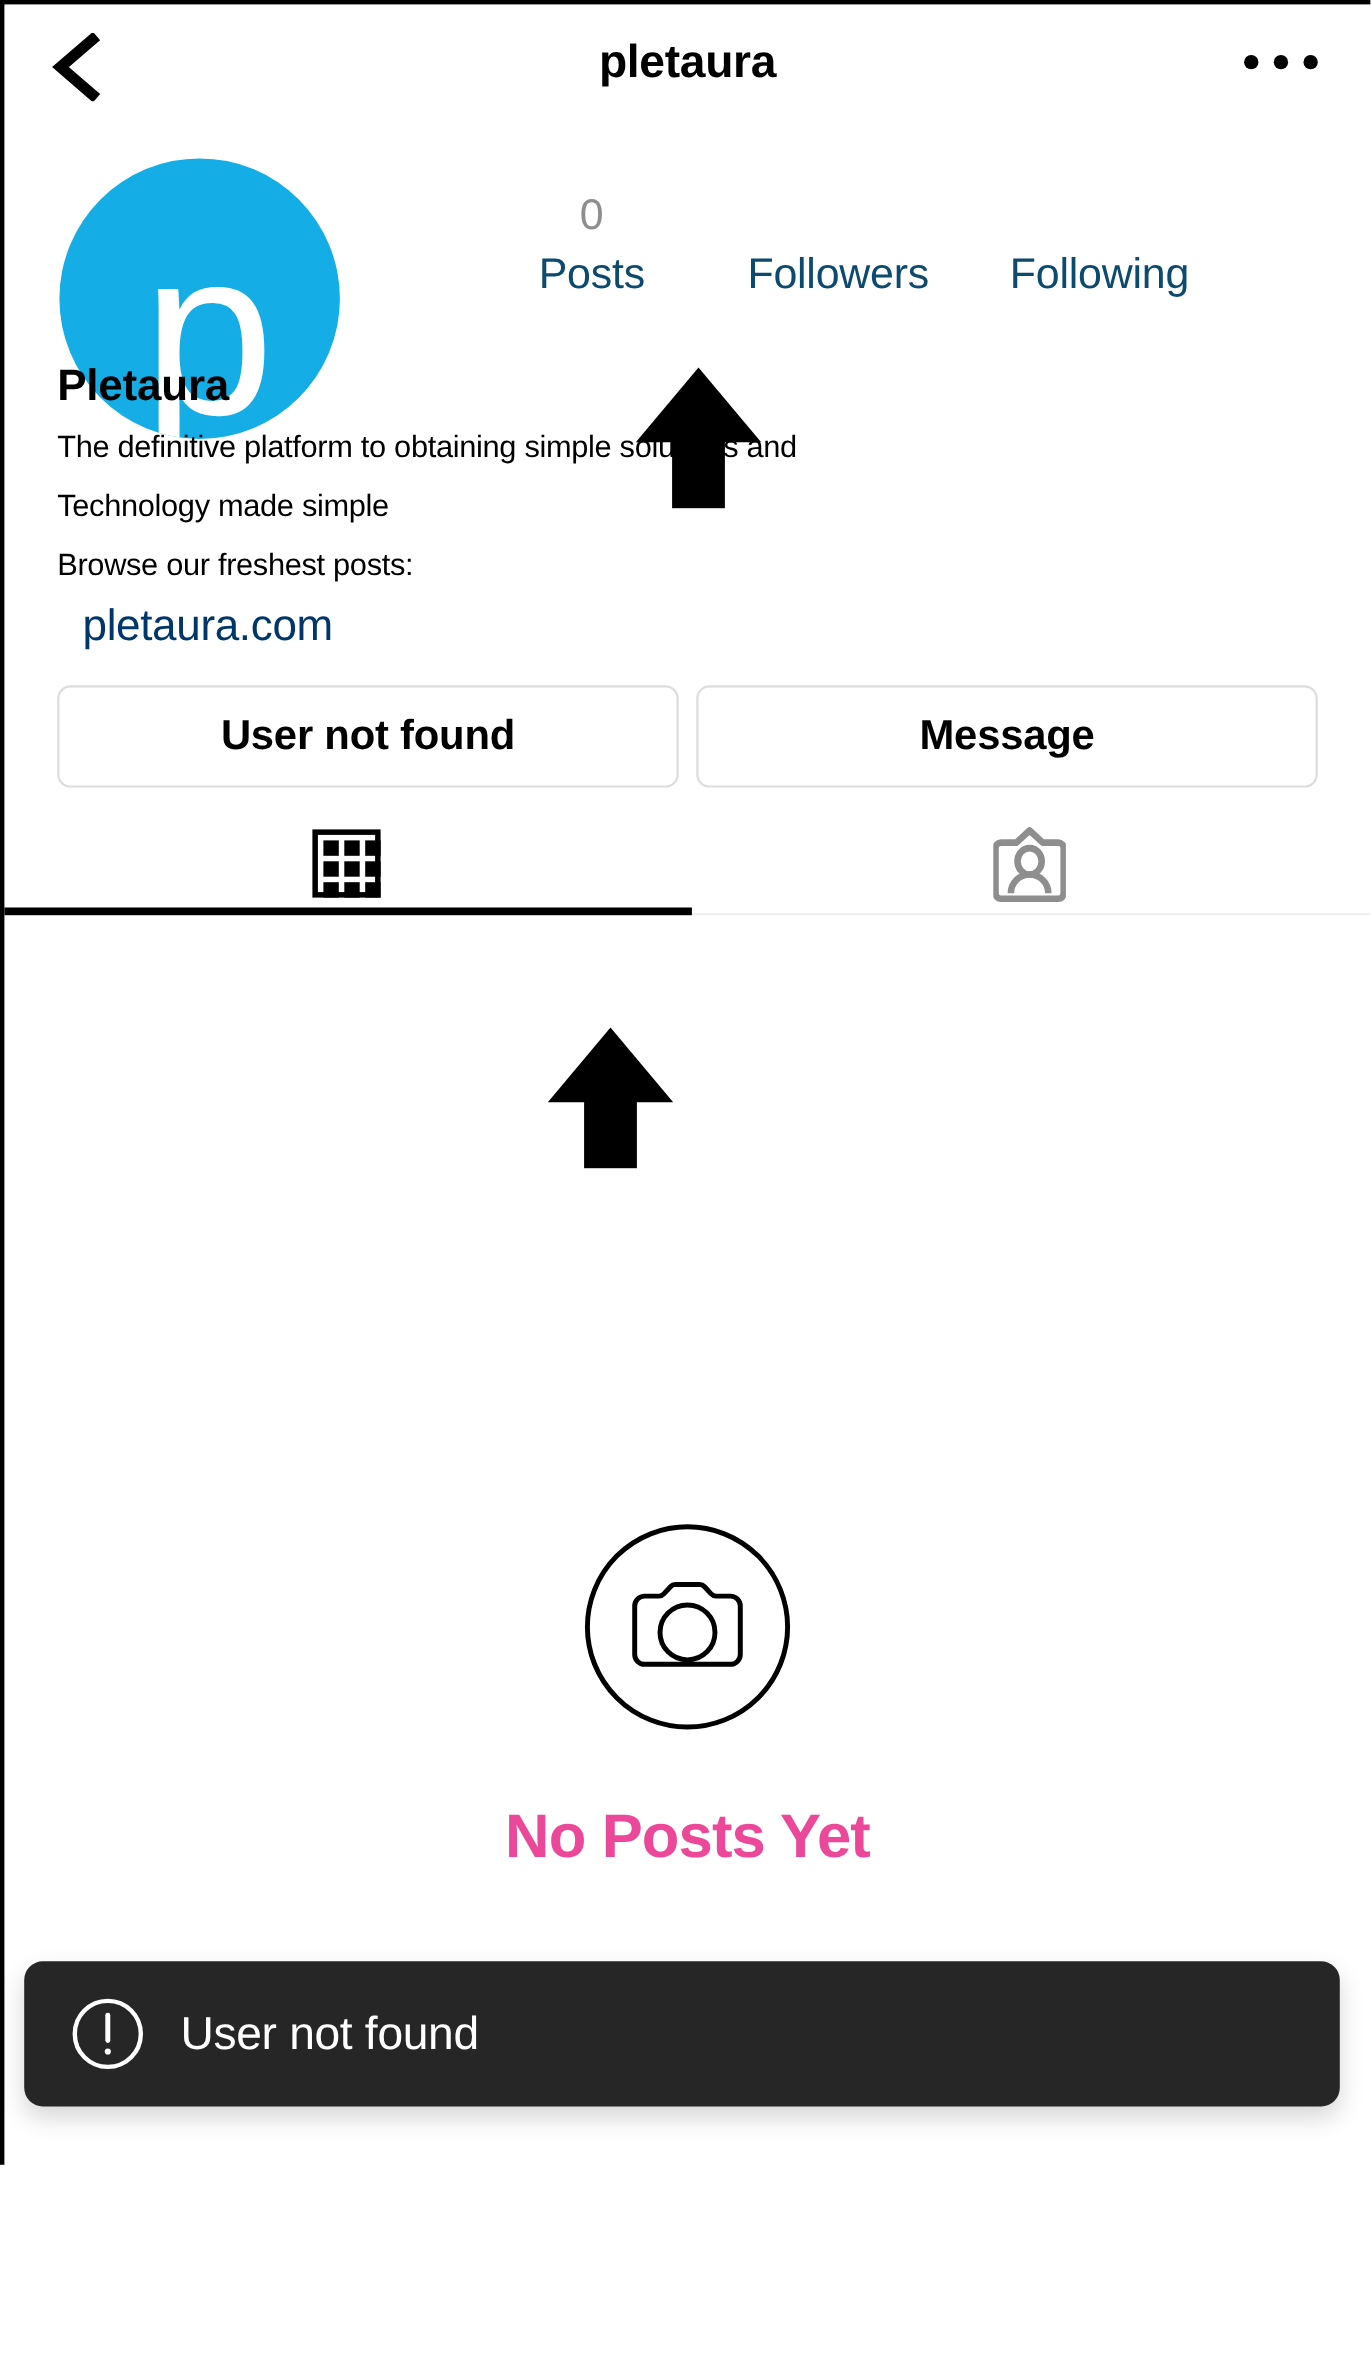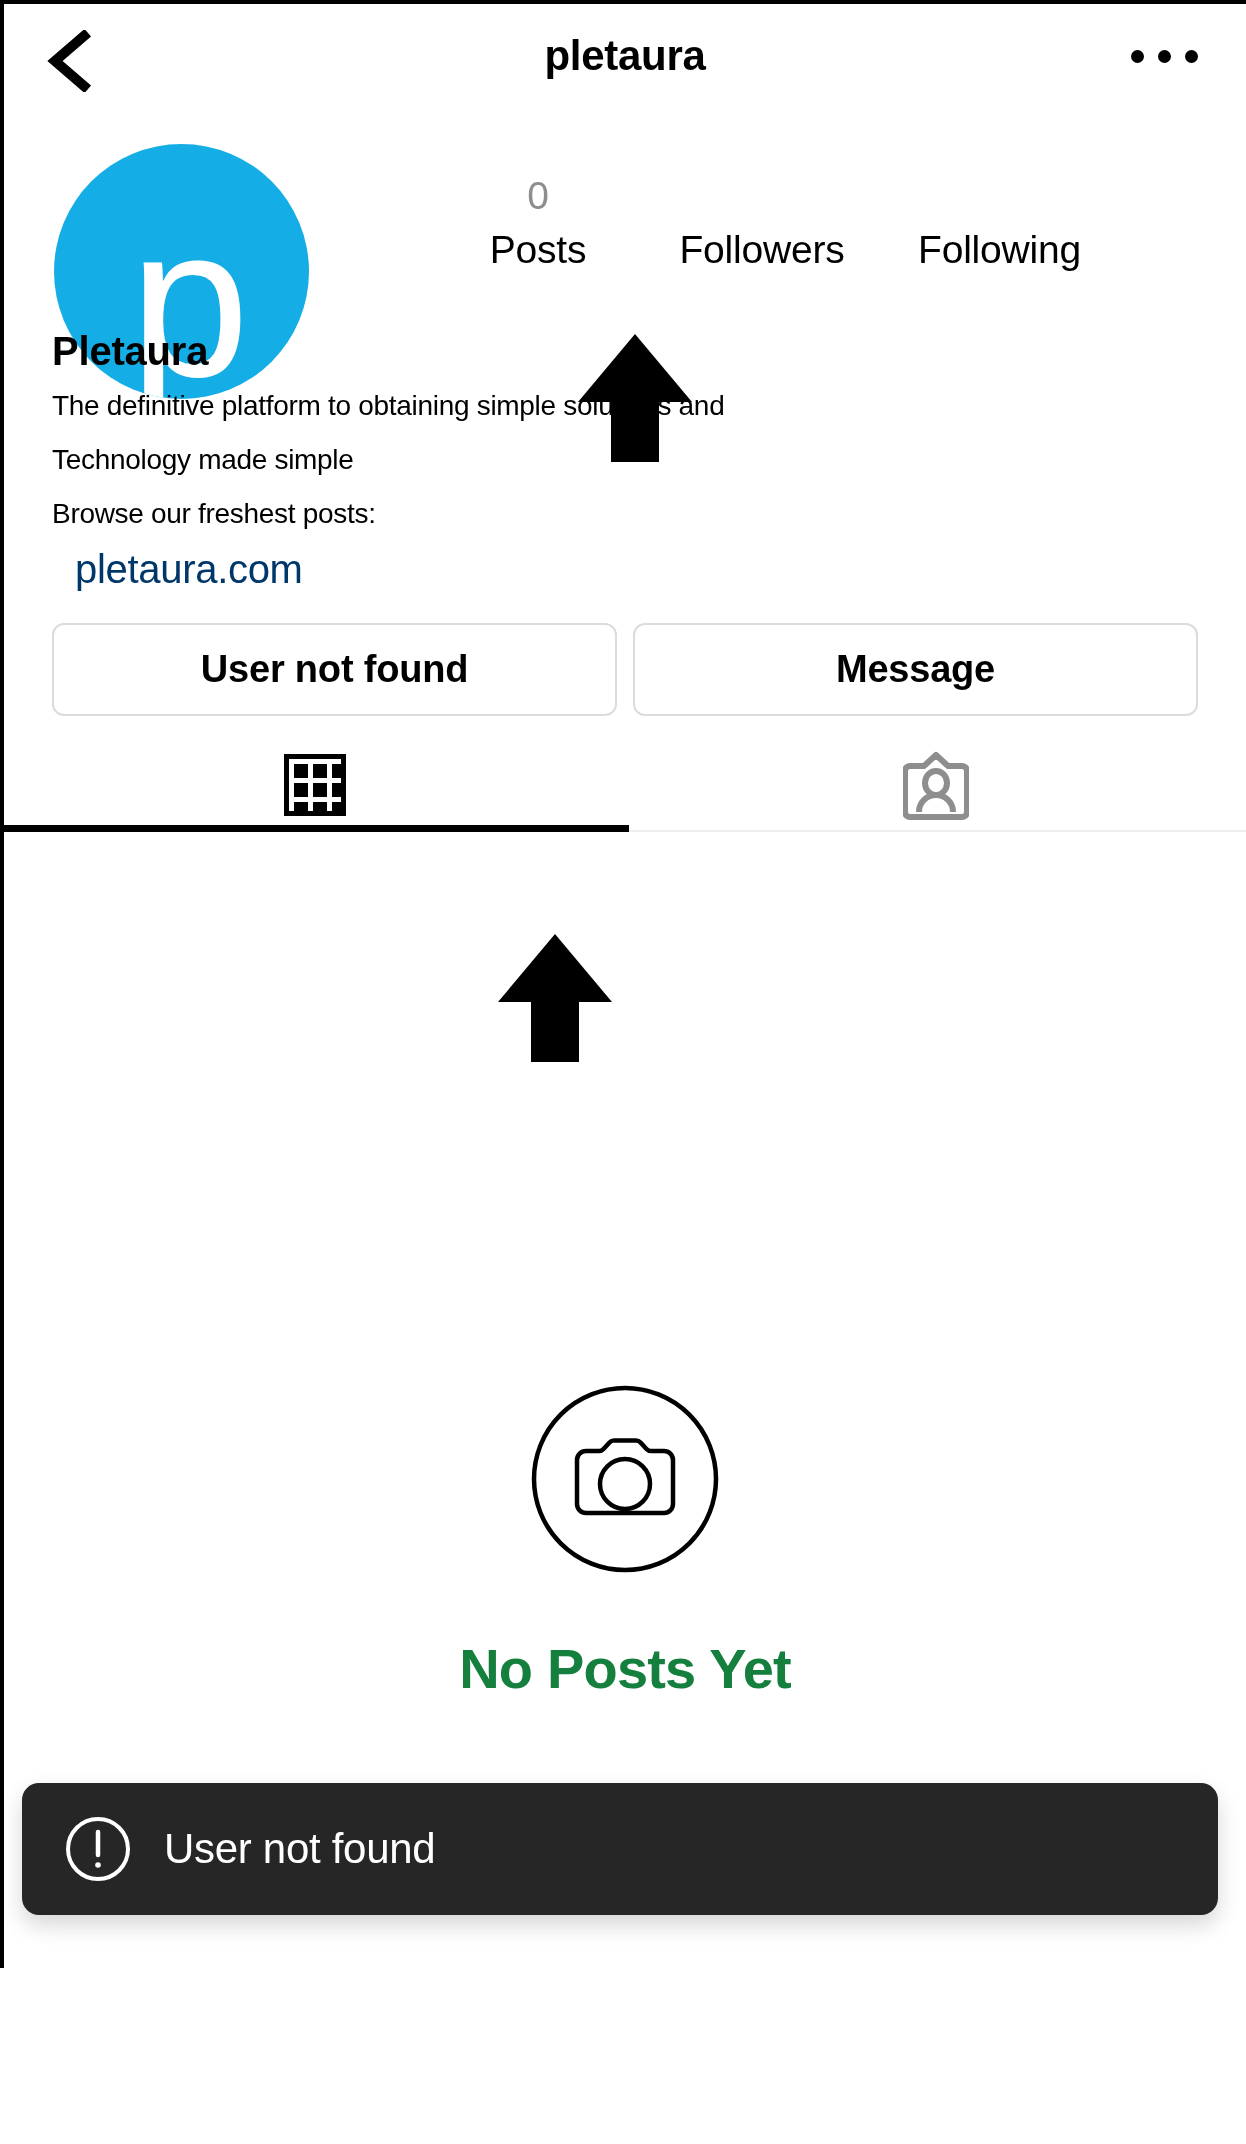--- a/index.html
+++ b/index.html
@@ -112,21 +112,21 @@
 
   .stat-count {
     font-size: 39px;
     color: #8e8e8e;
     line-height: 52px;
     height: 52px;
   }
   .stat-count.empty { color: transparent; }
   .stat-label {
     font-size: 39px;
-    color: #000000;
+    color: #0c4a6e;
     line-height: 56px;
     letter-spacing: -0.2px;
   }
 
   
   .arrow-annot {
     position: absolute;
     width: 0; height: 0;
   }
   .arrow-annot .shaft {
@@ -248,21 +248,21 @@
   }
   .camera-circle {
     margin: 0 auto;
     width: 190px;
     height: 190px;
   }
   .empty-title {
     margin-top: 62px;
     font-size: 56px;
     font-weight: bold;
-    color: #15803d;
+    color: #ec4899;
     letter-spacing: -0.8px;
   }
 
   
   .toast {
     position: absolute;
     left: 18px;
     bottom: 53px;
     width: 1196px;
     height: 132px;

